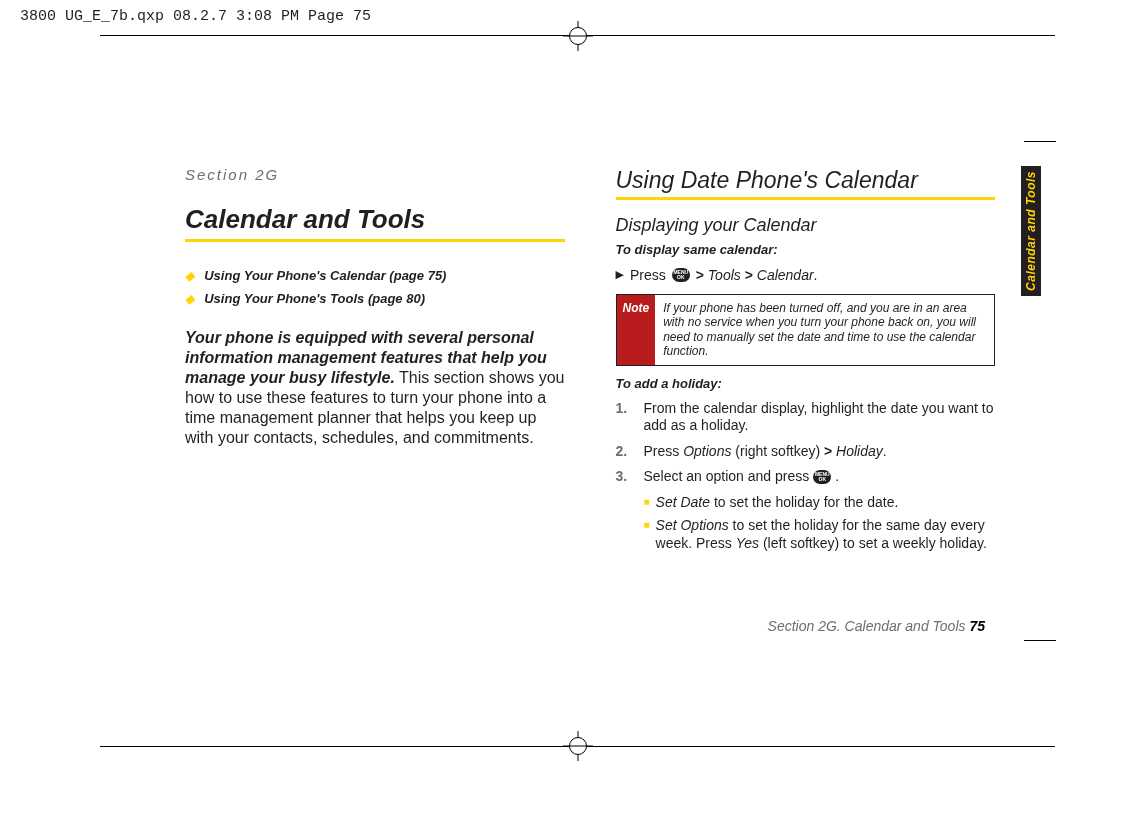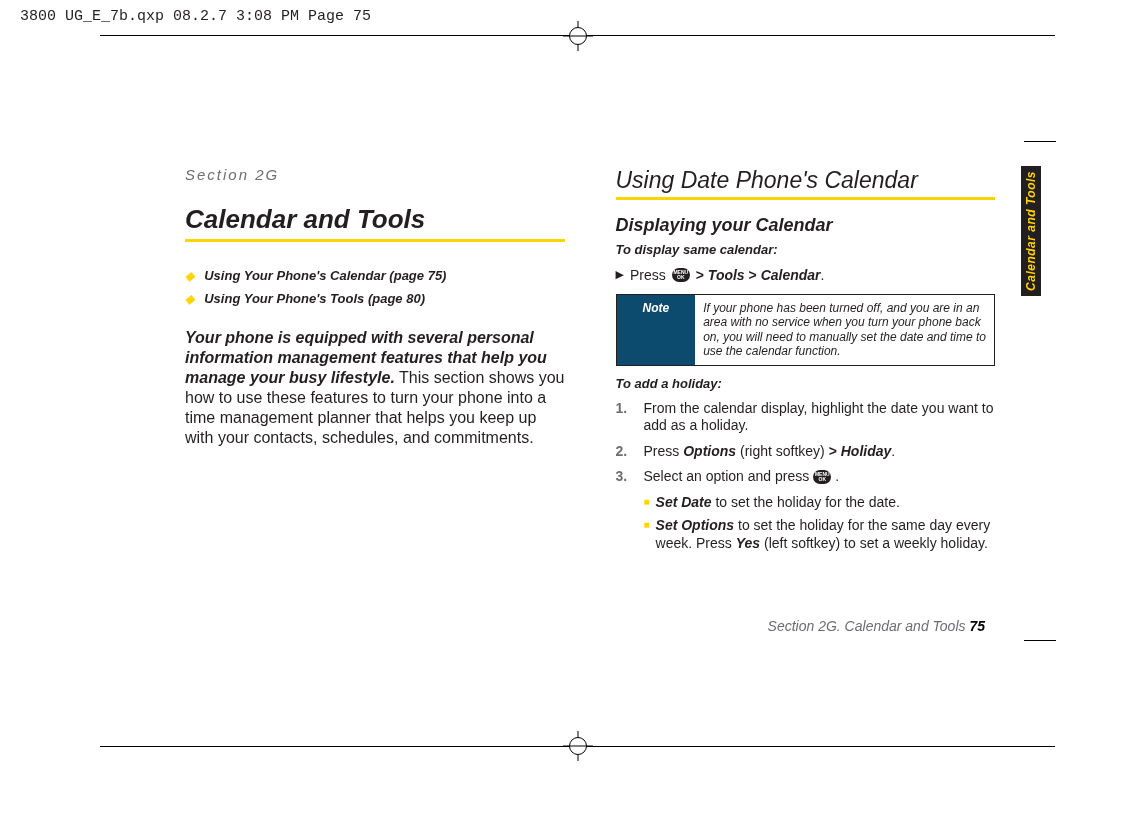--- a/index.html
+++ b/index.html
@@ -49,35 +49,35 @@
   .col { flex: 1 1 0; font-size: 14px; line-height: 1.25; }
   .section-label { font-style: italic; color: #6d6e71; letter-spacing: 2px; font-size: 15px; margin-bottom: 18px; }
   h1.title { font-style: italic; font-weight: 800; font-size: 26px; color: #231f20; padding-bottom: 4px; border-bottom: 3px solid #ffd400; margin-bottom: 26px; }
   h1.title-right { font-style: italic; font-weight: 400; font-size: 23px; color: #231f20; padding-bottom: 2px; border-bottom: 3px solid #ffd400; margin-bottom: 14px; }
   .toc { margin-bottom: 20px; }
   .toc-item { display: flex; align-items: flex-start; gap: 10px; font-style: italic; font-weight: 700; font-size: 13px; margin-bottom: 6px; }
   .diamond { color: #ffd400; font-size: 12px; line-height: 1.4; }
   .intro { font-size: 16px; }
   .intro .bold { font-weight: 700; font-style: italic; }
 
-  h2.sub { font-style: italic; font-weight: 700; font-size: 18px; color: #231f20; margin-bottom: 6px; }
+  h2.sub { font-style: italic; font-weight: 400; font-size: 18px; color: #231f20; margin-bottom: 6px; }
   .lead { font-style: italic; font-weight: 700; font-size: 13px; margin-bottom: 8px; }
   .step-line { display: flex; align-items: center; gap: 6px; font-size: 14px; margin-bottom: 10px; }
   .tri { font-size: 11px; color: #231f20; }
   .menu-btn {
     display: inline-flex; align-items: center; justify-content: center;
     width: 18px; height: 14px; border-radius: 8px; background: #231f20; color: #fff;
     font-size: 5px; font-weight: 700; line-height: 1; text-align: center;
   }
   .menu-btn span { display: block; }
   .gt { font-weight: 700; }
-  .bolditalic { font-weight: 700; font-style: italic; text-align: right; }
+  .bolditalic { font-weight: 400; font-style: italic; text-align: right; }
 
   .note-box { display: flex; border: 1px solid #231f20; margin: 6px 0 10px 0; font-size: 12px; }
-  .note-label { background: #0c4a6e; color: #fff; font-weight: 700; font-style: italic; padding: 6px 26px; display: flex; align-items: flex-start; }
+  .note-label { background: #b91c1c; color: #fff; font-weight: 700; font-style: italic; padding: 6px 6px; display: flex; align-items: flex-start; }
   .note-body { padding: 6px 8px; font-style: italic; line-height: 1.2; }
 
   ol.steps { list-style: none; counter-reset: step; margin-left: 0; }
   ol.steps > li { counter-increment: step; display: flex; gap: 10px; margin-bottom: 8px; font-size: 14px; }
   ol.steps > li::before { content: counter(step) "."; font-weight: 700; color: #6d6e71; min-width: 18px; }
   ul.sub { list-style: none; margin-left: 28px; }
   ul.sub li { display: flex; gap: 6px; margin-bottom: 6px; font-size: 14px; }
   .sq { color: #ffd400; font-size: 10px; line-height: 1.6; }
 
   .side-tab {

